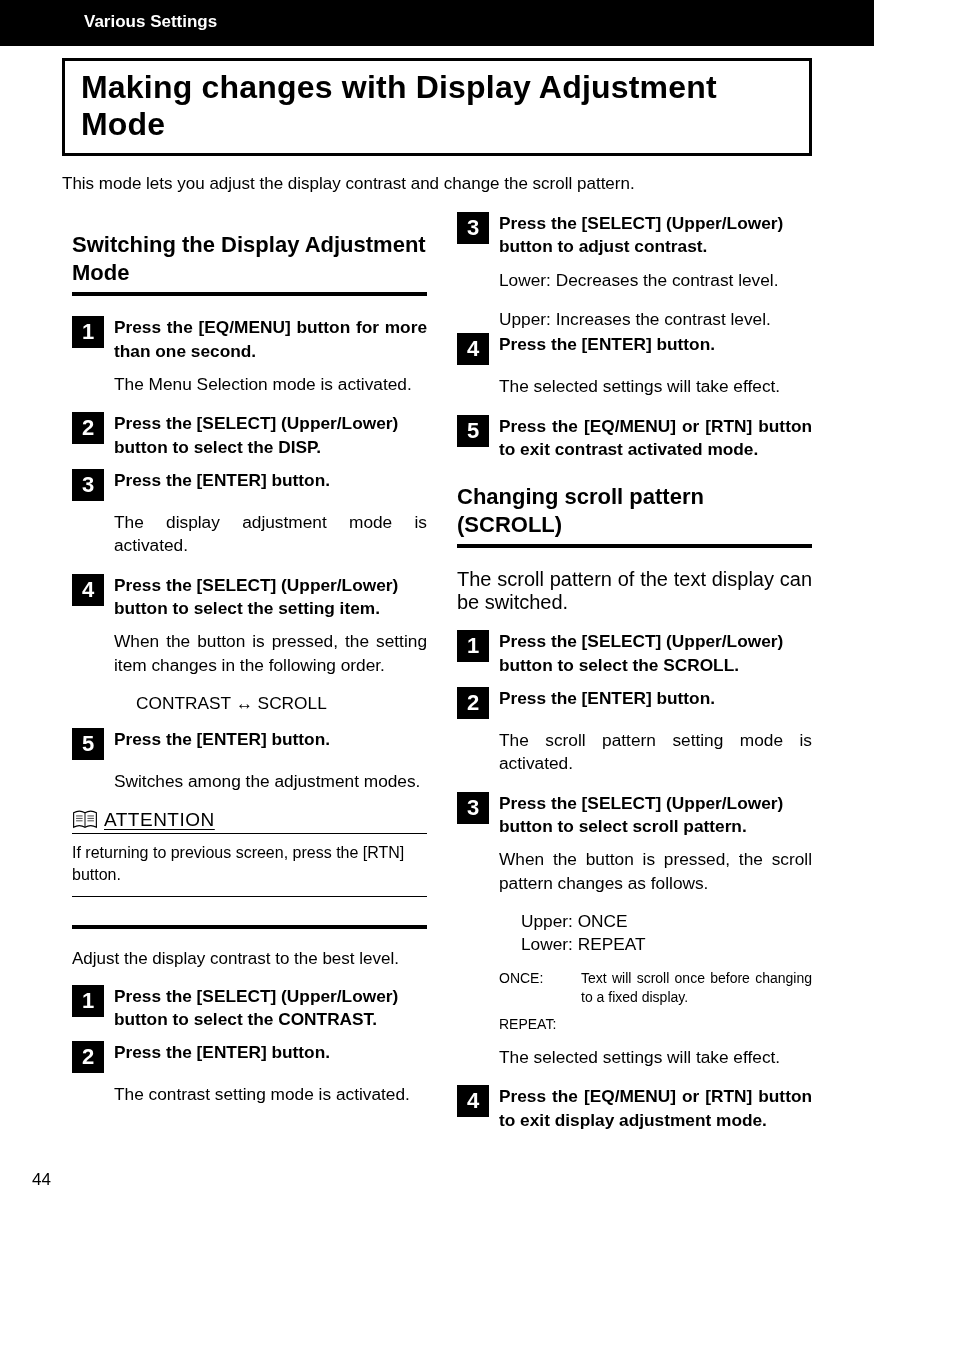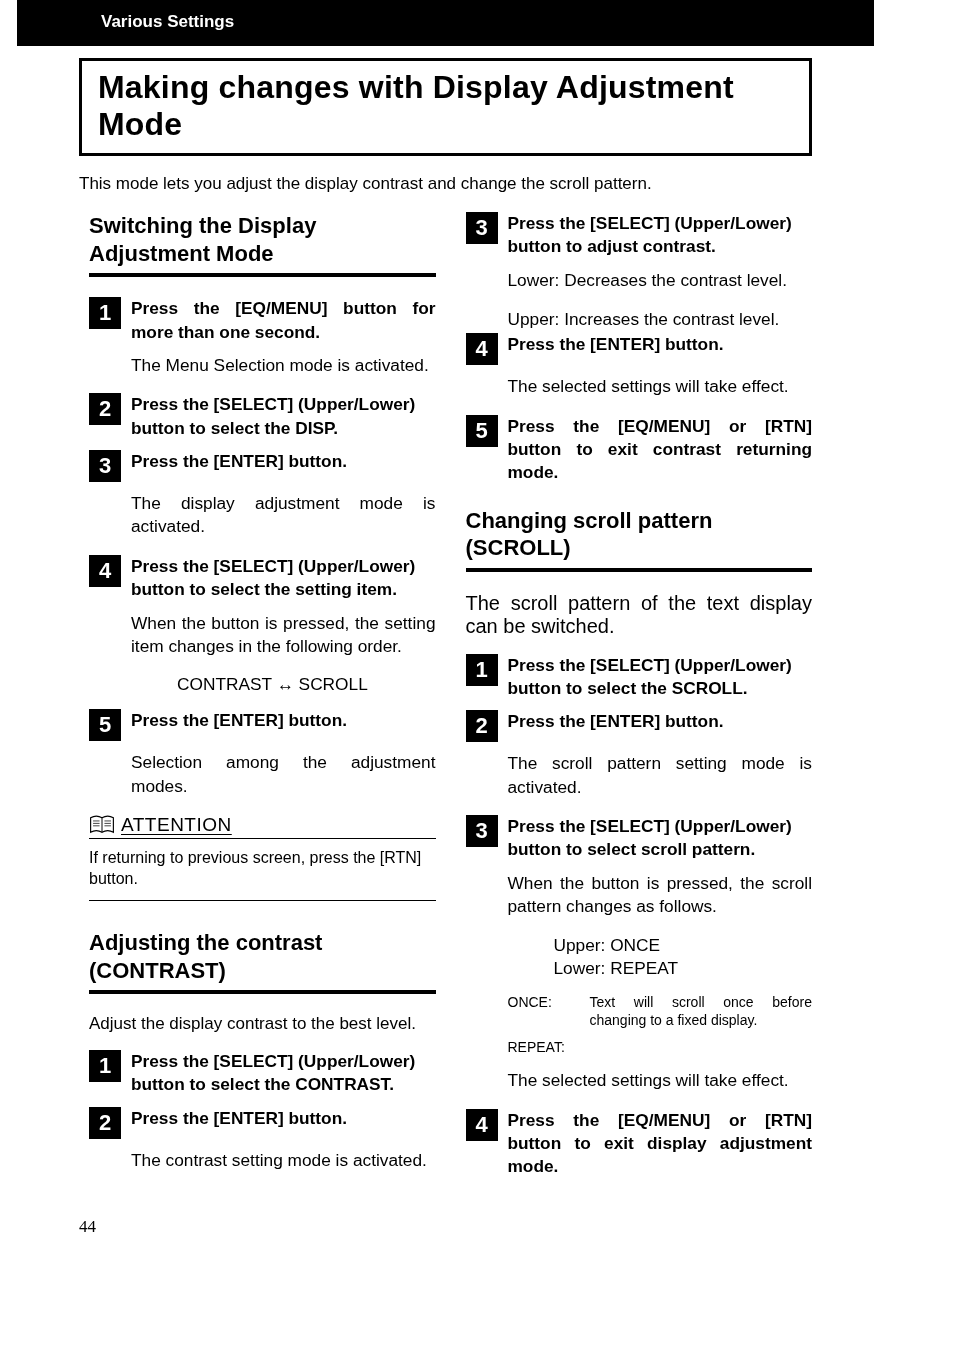--- a/index.html
+++ b/index.html
@@ -1,41 +1,41 @@
 <!DOCTYPE html>
 <html><head>
 <meta charset="utf-8">
 <style>
   * { box-sizing: border-box; margin: 0; padding: 0; }
   html, body { width: 954px; font-family: Arial, Helvetica, sans-serif; background: #fff; color: #000; }
-  .page { width: 874px; padding: 0 0 20px 17px; }
+  .page { width: 874px; padding: 0 0 20px 0; }
   .topbar { background: #000; color: #fff; padding: 12px 30px 14px 84px; font-weight: bold; font-size: 17px; }
   .title-wrap { border: 3px solid #000; margin: 12px 62px 18px 62px; padding: 8px 16px 10px 16px; }
   .title { font-size: 32px; font-weight: bold; letter-spacing: 0.2px; }
   .intro { margin: 0 62px 18px 62px; font-size: 17px; }
   .cols { display: flex; gap: 30px; margin: 0 62px 0 72px; align-items: center; }
   .col { flex: 1; min-width: 0; }
   .section-title { font-size: 22px; font-weight: bold; line-height: 1.25; margin-bottom: 6px; }
   .section-rule { border-bottom: 4px solid #000; margin-bottom: 20px; }
   .step { display: flex; align-items: flex-start; gap: 10px; margin-bottom: 10px; }
   .stepnum { flex: 0 0 32px; width: 32px; height: 32px; background: #000; color: #fff; font-weight: bold; font-size: 22px; display: flex; align-items: center; justify-content: center; }
   .stepbody { flex: 1; font-size: 17.3px; line-height: 1.35; }
   .stepbody .bold { font-weight: bold; }
   .afterstep { margin-left: 42px; font-size: 17.3px; line-height: 1.35; margin-bottom: 16px; }
-  .indent2 { margin-left: 88px; font-size: 17.3px; margin-bottom: 14px; }
+  .indent2 { margin-left: 64px; font-size: 17.3px; margin-bottom: 14px; }
   .justify { text-align: justify; }
   .attn-head { display: flex; align-items: center; gap: 6px; margin: 14px 0 2px 0; border-bottom: 1px solid #000; padding-bottom: 2px; width: 380px; max-width:100%; }
   .attn-label { font-size: 19px; letter-spacing: 0.5px; text-decoration: underline; text-underline-offset: 3px; }
   .attn-body { font-size: 16px; line-height: 1.35; margin: 8px 0 10px 0; width: 380px; max-width:100%; }
   .attn-rule { border-bottom: 1px solid #000; width: 380px; max-width:100%; margin-bottom: 28px; }
   .deflist { margin-left: 42px; font-size: 14px; line-height: 1.35; margin-bottom: 12px; }
   .defitem { display: flex; gap: 8px; margin-bottom: 8px; }
   .defterm { flex: 0 0 74px; }
   .defdesc { flex: 1; text-align: justify; }
-  .pagenum { margin: 28px 0 0 62px; font-size: 17px; font-family: Liberation Serif, serif; }
+  .pagenum { margin: 28px 0 0 32px; font-size: 17px; }
   .book-icon { width: 26px; height: 22px; }
 </style>
 </head>
 <body>
 
 <div class="page">
 
   <div class="topbar">
     <span>Various Settings</span>
   </div>
@@ -74,35 +74,34 @@
         <div class="stepnum">4</div>
         <div class="stepbody"><span class="bold">Press the [SELECT] (Upper/Lower) button to select the setting item.</span></div>
       </div>
       <div class="afterstep justify">When the button is pressed, the setting item changes in the following order.</div>
       <div class="indent2">CONTRAST ↔ SCROLL</div>
 
       <div class="step">
         <div class="stepnum">5</div>
         <div class="stepbody"><span class="bold">Press the [ENTER] button.</span></div>
       </div>
-      <div class="afterstep justify">Selection among the adjustment modes.</div>
+      <div class="afterstep justify">Switches among the adjustment modes.</div>
 
       <div class="attn-head">
         <svg class="book-icon" viewBox="0 0 32 26">
           <path d="M2 4 Q9 0 16 4 Q23 0 30 4 L30 22 Q23 18 16 22 Q9 18 2 22 Z" fill="none" stroke="#000" stroke-width="1.4"></path>
           <path d="M16 4 L16 22" fill="none" stroke="#000" stroke-width="1.2"></path>
           <path d="M5 8 L13 8 M5 11 L13 11 M5 14 L13 14" stroke="#000" stroke-width="0.9"></path>
           <path d="M19 8 L27 8 M19 11 L27 11 M19 14 L27 14" stroke="#000" stroke-width="0.9"></path>
         </svg>
         <span class="attn-label">ATTENTION</span>
       </div>
       <div class="attn-body">If returning to previous screen, press the [RTN] button.</div>
       <div class="attn-rule"></div>
 
-      <div class="section-title">Adjusting the contrast (CONTRAST)</div>
       <div class="section-rule"></div>
 
       <div class="intro" style="margin:0 0 16px 0;">Adjust the display contrast to the best level.</div>
 
       <div class="step">
         <div class="stepnum">1</div>
         <div class="stepbody"><span class="bold">Press the [SELECT] (Upper/Lower) button to select the CONTRAST.</span></div>
       </div>
 
       <div class="step" style="margin-top:10px;">
@@ -123,21 +122,21 @@
       <div class="afterstep" style="margin-bottom:2px;">Upper: Increases the contrast level.</div>
 
       <div class="step">
         <div class="stepnum">4</div>
         <div class="stepbody"><span class="bold">Press the [ENTER] button.</span></div>
       </div>
       <div class="afterstep">The selected settings will take effect.</div>
 
       <div class="step">
         <div class="stepnum">5</div>
-        <div class="stepbody justify"><span class="bold">Press the [EQ/MENU] or [RTN] button to exit contrast returning mode.</span></div>
+        <div class="stepbody justify"><span class="bold">Press the [EQ/MENU] or [RTN] button to exit contrast activated mode.</span></div>
       </div>
 
       <div class="section-title" style="margin-top:22px;">Changing scroll pattern (SCROLL)</div>
       <div class="section-rule"></div>
 
       <div style="font-size:20px; text-align:justify; margin-bottom:16px;">The scroll pattern of the text display can be switched.</div>
 
       <div class="step">
         <div class="stepnum">1</div>
         <div class="stepbody"><span class="bold">Press the [SELECT] (Upper/Lower) button to select the SCROLL.</span></div>

